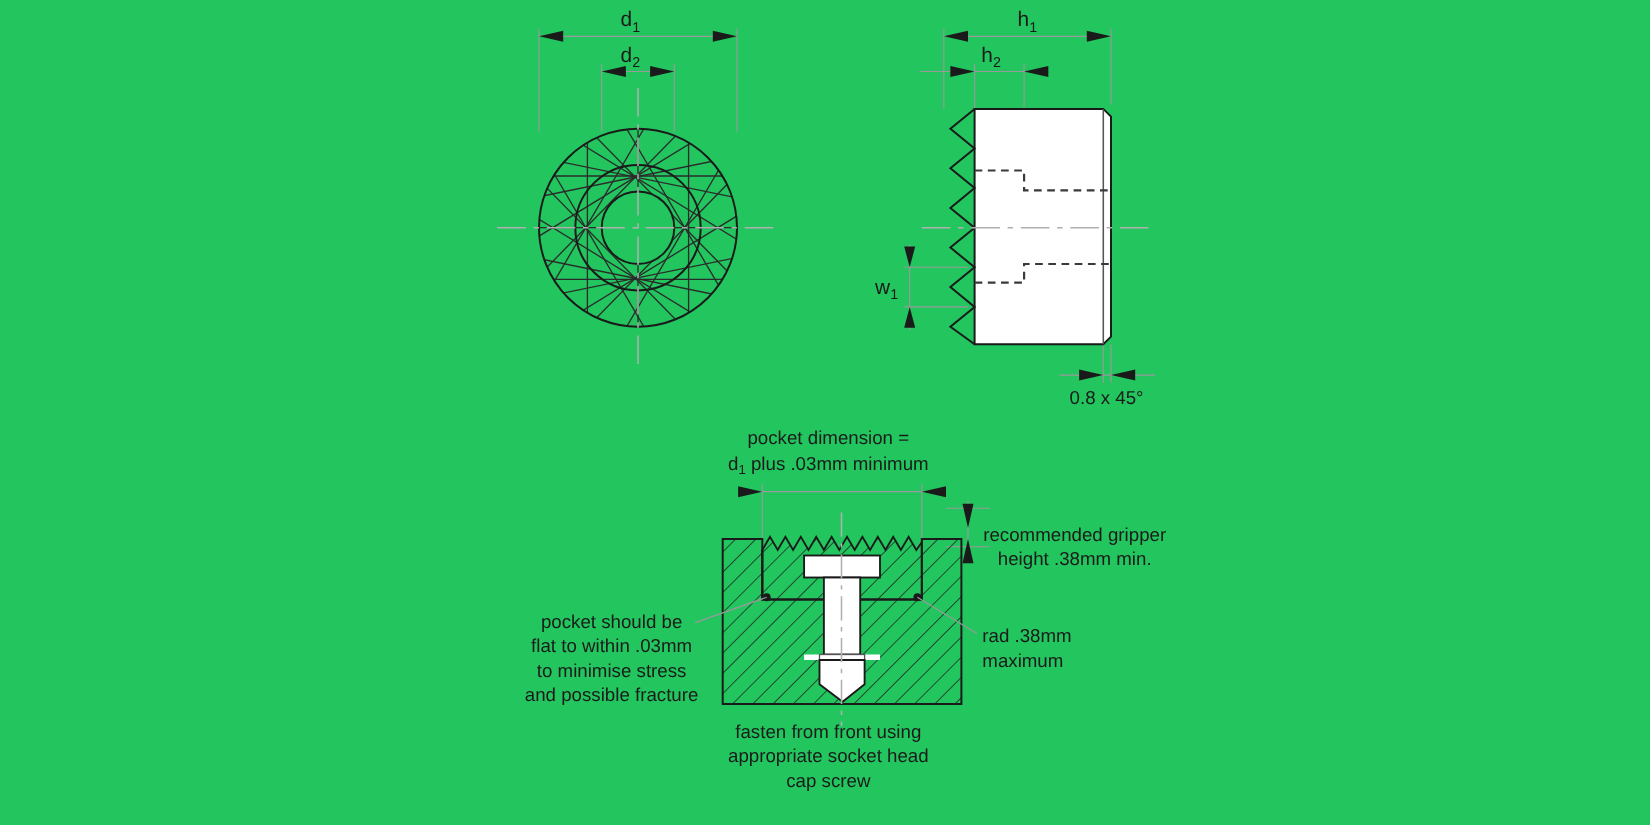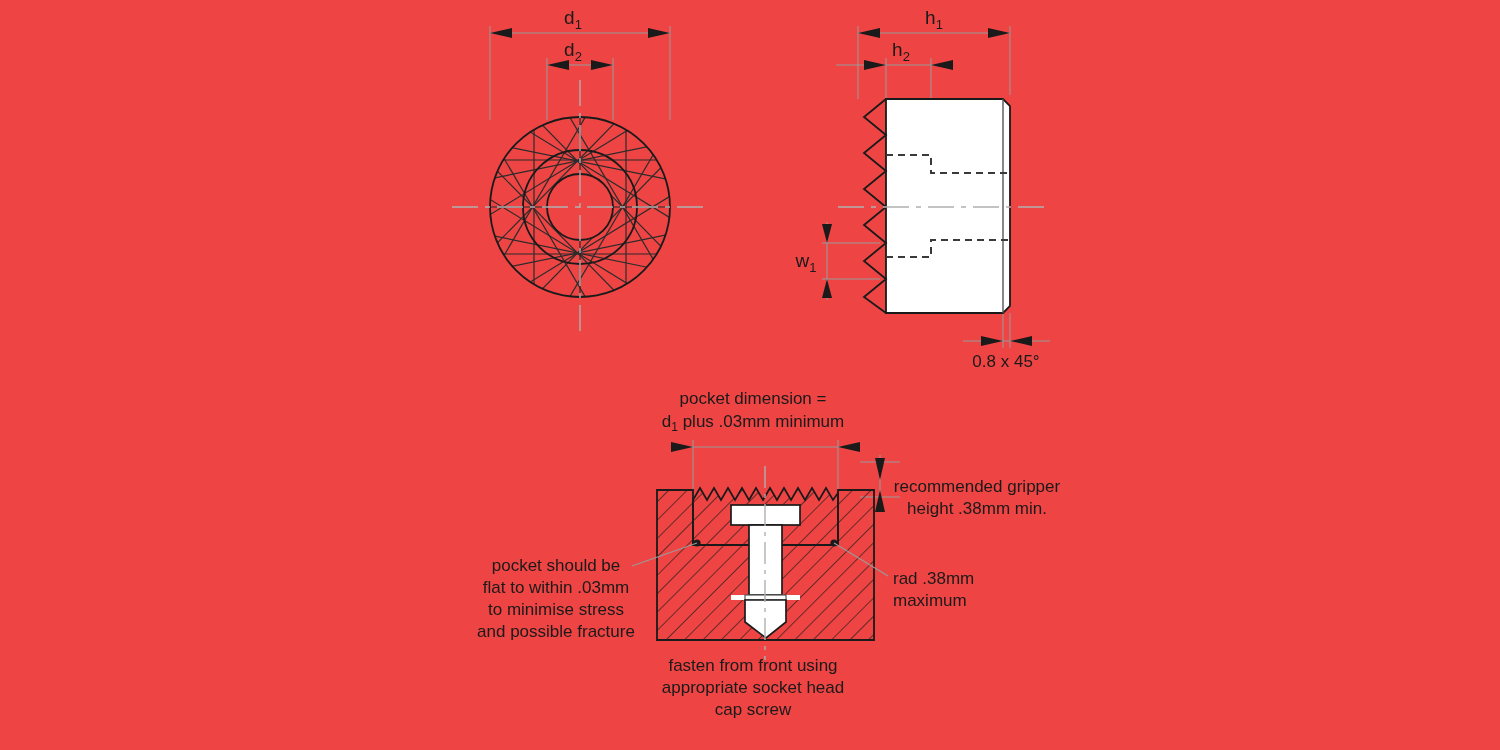--- a/index.html
+++ b/index.html
@@ -1,18 +1,18 @@
 <!DOCTYPE html>
 <html><head>
 <meta charset="utf-8">
 <style>
   html,body{margin:0;padding:0;background:#ffffff;}
   body{width:1500px;height:750px;overflow:hidden;
        font-family:"Liberation Sans","DejaVu Sans",sans-serif;color:#1a1a1a;}
-  #sheet{position:relative;width:1500px;height:750px;background:#ef4444;}
+  #sheet{position:relative;width:1500px;height:750px;background:#22c55e;}
   svg{display:block;}
   text{font-family:"Liberation Sans","DejaVu Sans",sans-serif;fill:#1a1a1a;}
   .lbl{font-size:19px;}
   .note{font-size:17px;}
 </style>
 </head>
 <body>
 
 <div id="sheet">
 <svg width="1500" height="750" viewBox="0 0 1500 750">

